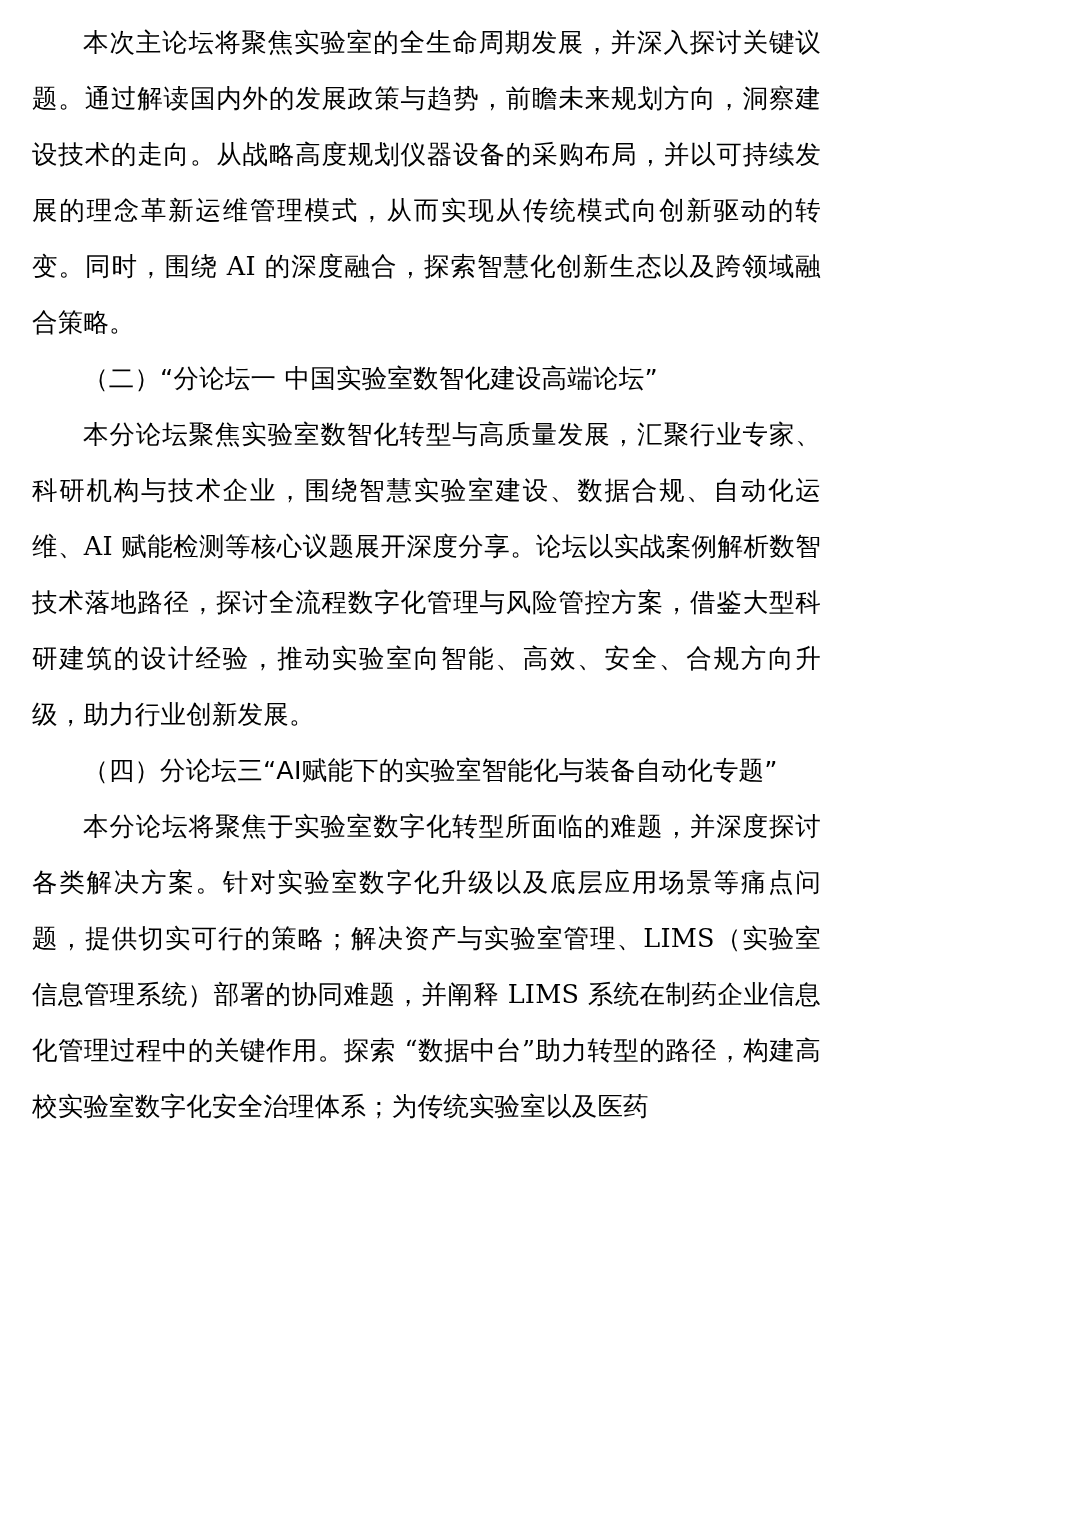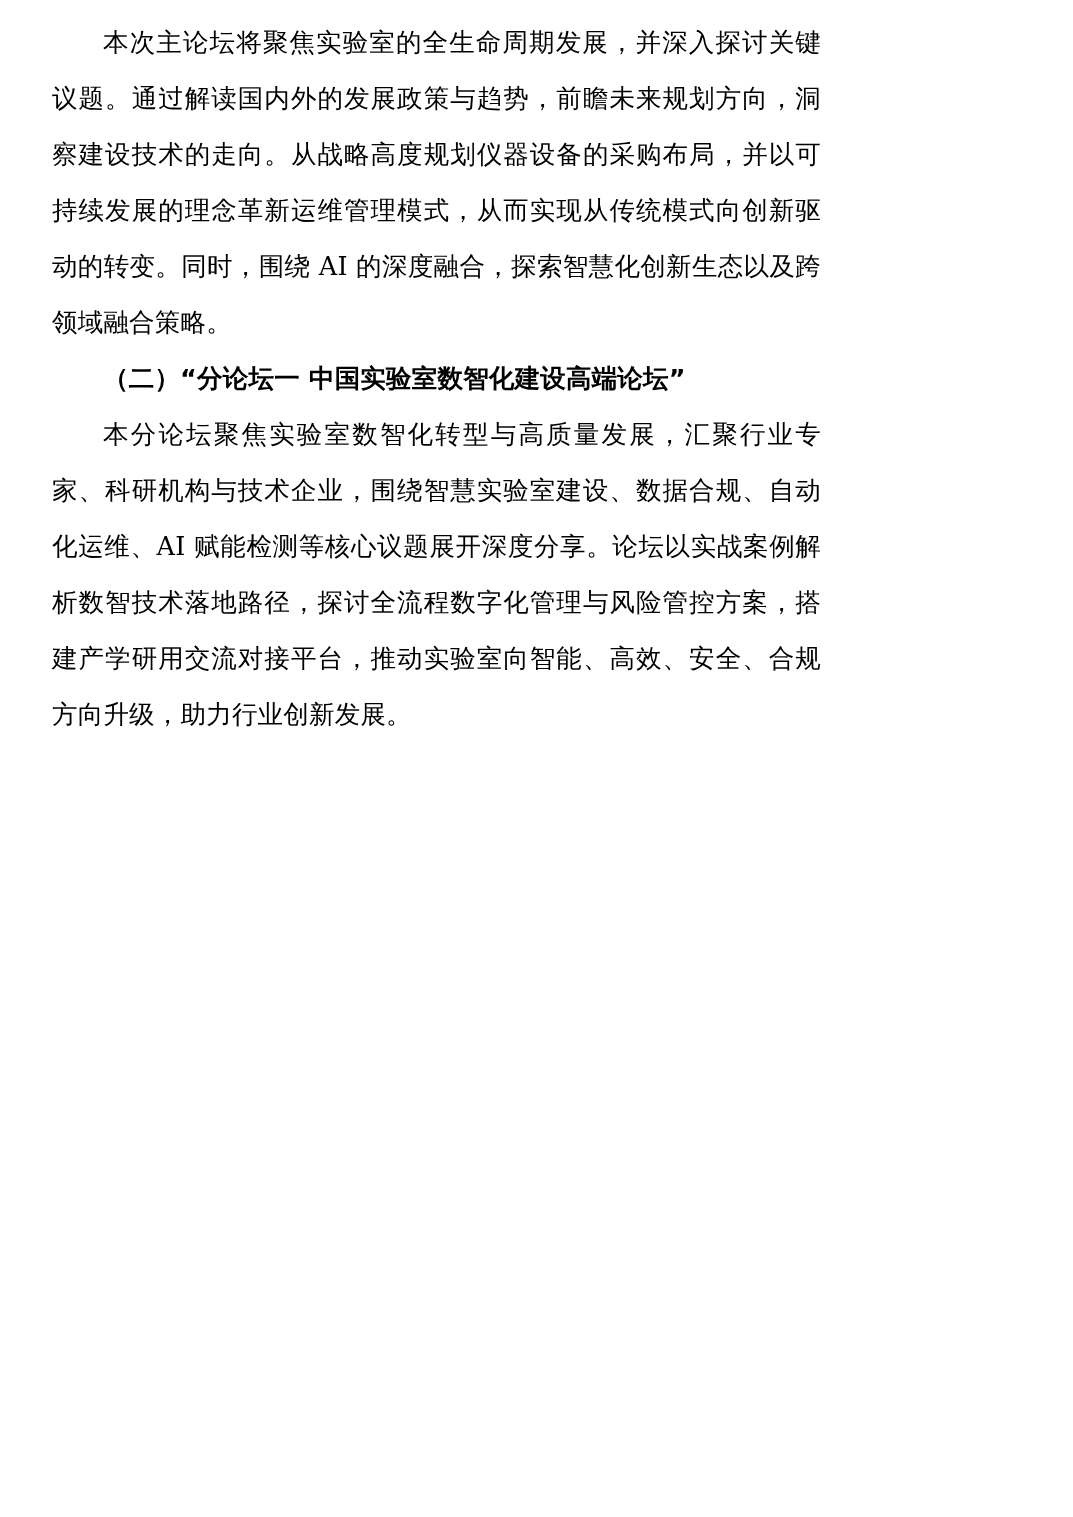--- a/index.html
+++ b/index.html
@@ -11,50 +11,52 @@
     width: 1073px;
     height: 1517px;
     font-family: "DejaVu Serif", "Liberation Serif", serif;
     color: #000000;
     overflow: hidden;
   }
   .page {
     box-sizing: border-box;
     width: 857px;
     height: 1517px;
-    padding: 14px 36px 0 52px;
+    padding: 14px 36px 0 32px;
   }
   .para {
     font-size: 25.5px;
     line-height: 56px;
     text-align: justify;
     text-justify: inter-ideograph;
     text-indent: 2em;
     margin: 0;
     letter-spacing: 0.2px;
     font-family: "DejaVu Serif", "Liberation Serif", serif;
   }
   .heading {
     font-size: 25.5px;
     line-height: 56px;
     margin: 0;
     text-indent: 2em;
-    font-weight: bold;
+    font-weight: normal;
     letter-spacing: 0.2px;
     font-family: "DejaVu Sans", "Liberation Sans", sans-serif;
   }
 </style>
 </head>
 <body>
 
 <div class="page">
 
   <p class="para">本次主论坛将聚焦实验室的全生命周期发展，并深入探讨关键议题。通过解读国内外的发展政策与趋势，前瞻未来规划方向，洞察建设技术的走向。从战略高度规划仪器设备的采购布局，并以可持续发展的理念革新运维管理模式，从而实现从传统模式向创新驱动的转变。同时，围绕 AI 的深度融合，探索智慧化创新生态以及跨领域融合策略。</p>
 
   <p class="heading">（二）“分论坛一  中国实验室数智化建设高端论坛”</p>
 
-  <p class="para">本分论坛聚焦实验室数智化转型与高质量发展，汇聚行业专家、科研机构与技术企业，围绕智慧实验室建设、数据合规、自动化运维、AI 赋能检测等核心议题展开深度分享。论坛以实战案例解析数智技术落地路径，探讨全流程数字化管理与风险管控方案，搭建产学研用交流对接平台，推动实验室向智能、高效、安全、合规方向升级，助力行业创新发展。</p>
+  <p class="para">本分论坛聚焦实验室数智化转型与高质量发展，汇聚行业专家、科研机构与技术企业，围绕智慧实验室建设、数据合规、自动化运维、AI 赋能检测等核心议题展开深度分享。论坛以实战案例解析数智技术落地路径，探讨全流程数字化管理与风险管控方案，借鉴大型科研建筑的设计经验，推动实验室向智能、高效、安全、合规方向升级，助力行业创新发展。</p>
 
 
 
+  <p class="heading">（四）分论坛三“AI赋能下的实验室智能化与装备自动化专题”</p>
 
+  <p class="para">本分论坛将聚焦于实验室数字化转型所面临的难题，并深度探讨各类解决方案。针对实验室数字化升级以及底层应用场景等痛点问题，提供切实可行的策略；解决资产与实验室管理、LIMS（实验室信息管理系统）部署的协同难题，并阐释 LIMS 系统在制药企业信息化管理过程中的关键作用。探索 “数据中台”助力转型的路径，构建高校实验室数字化安全治理体系；为传统实验室以及医药</p>
 
 </div>
 
 </body></html>

